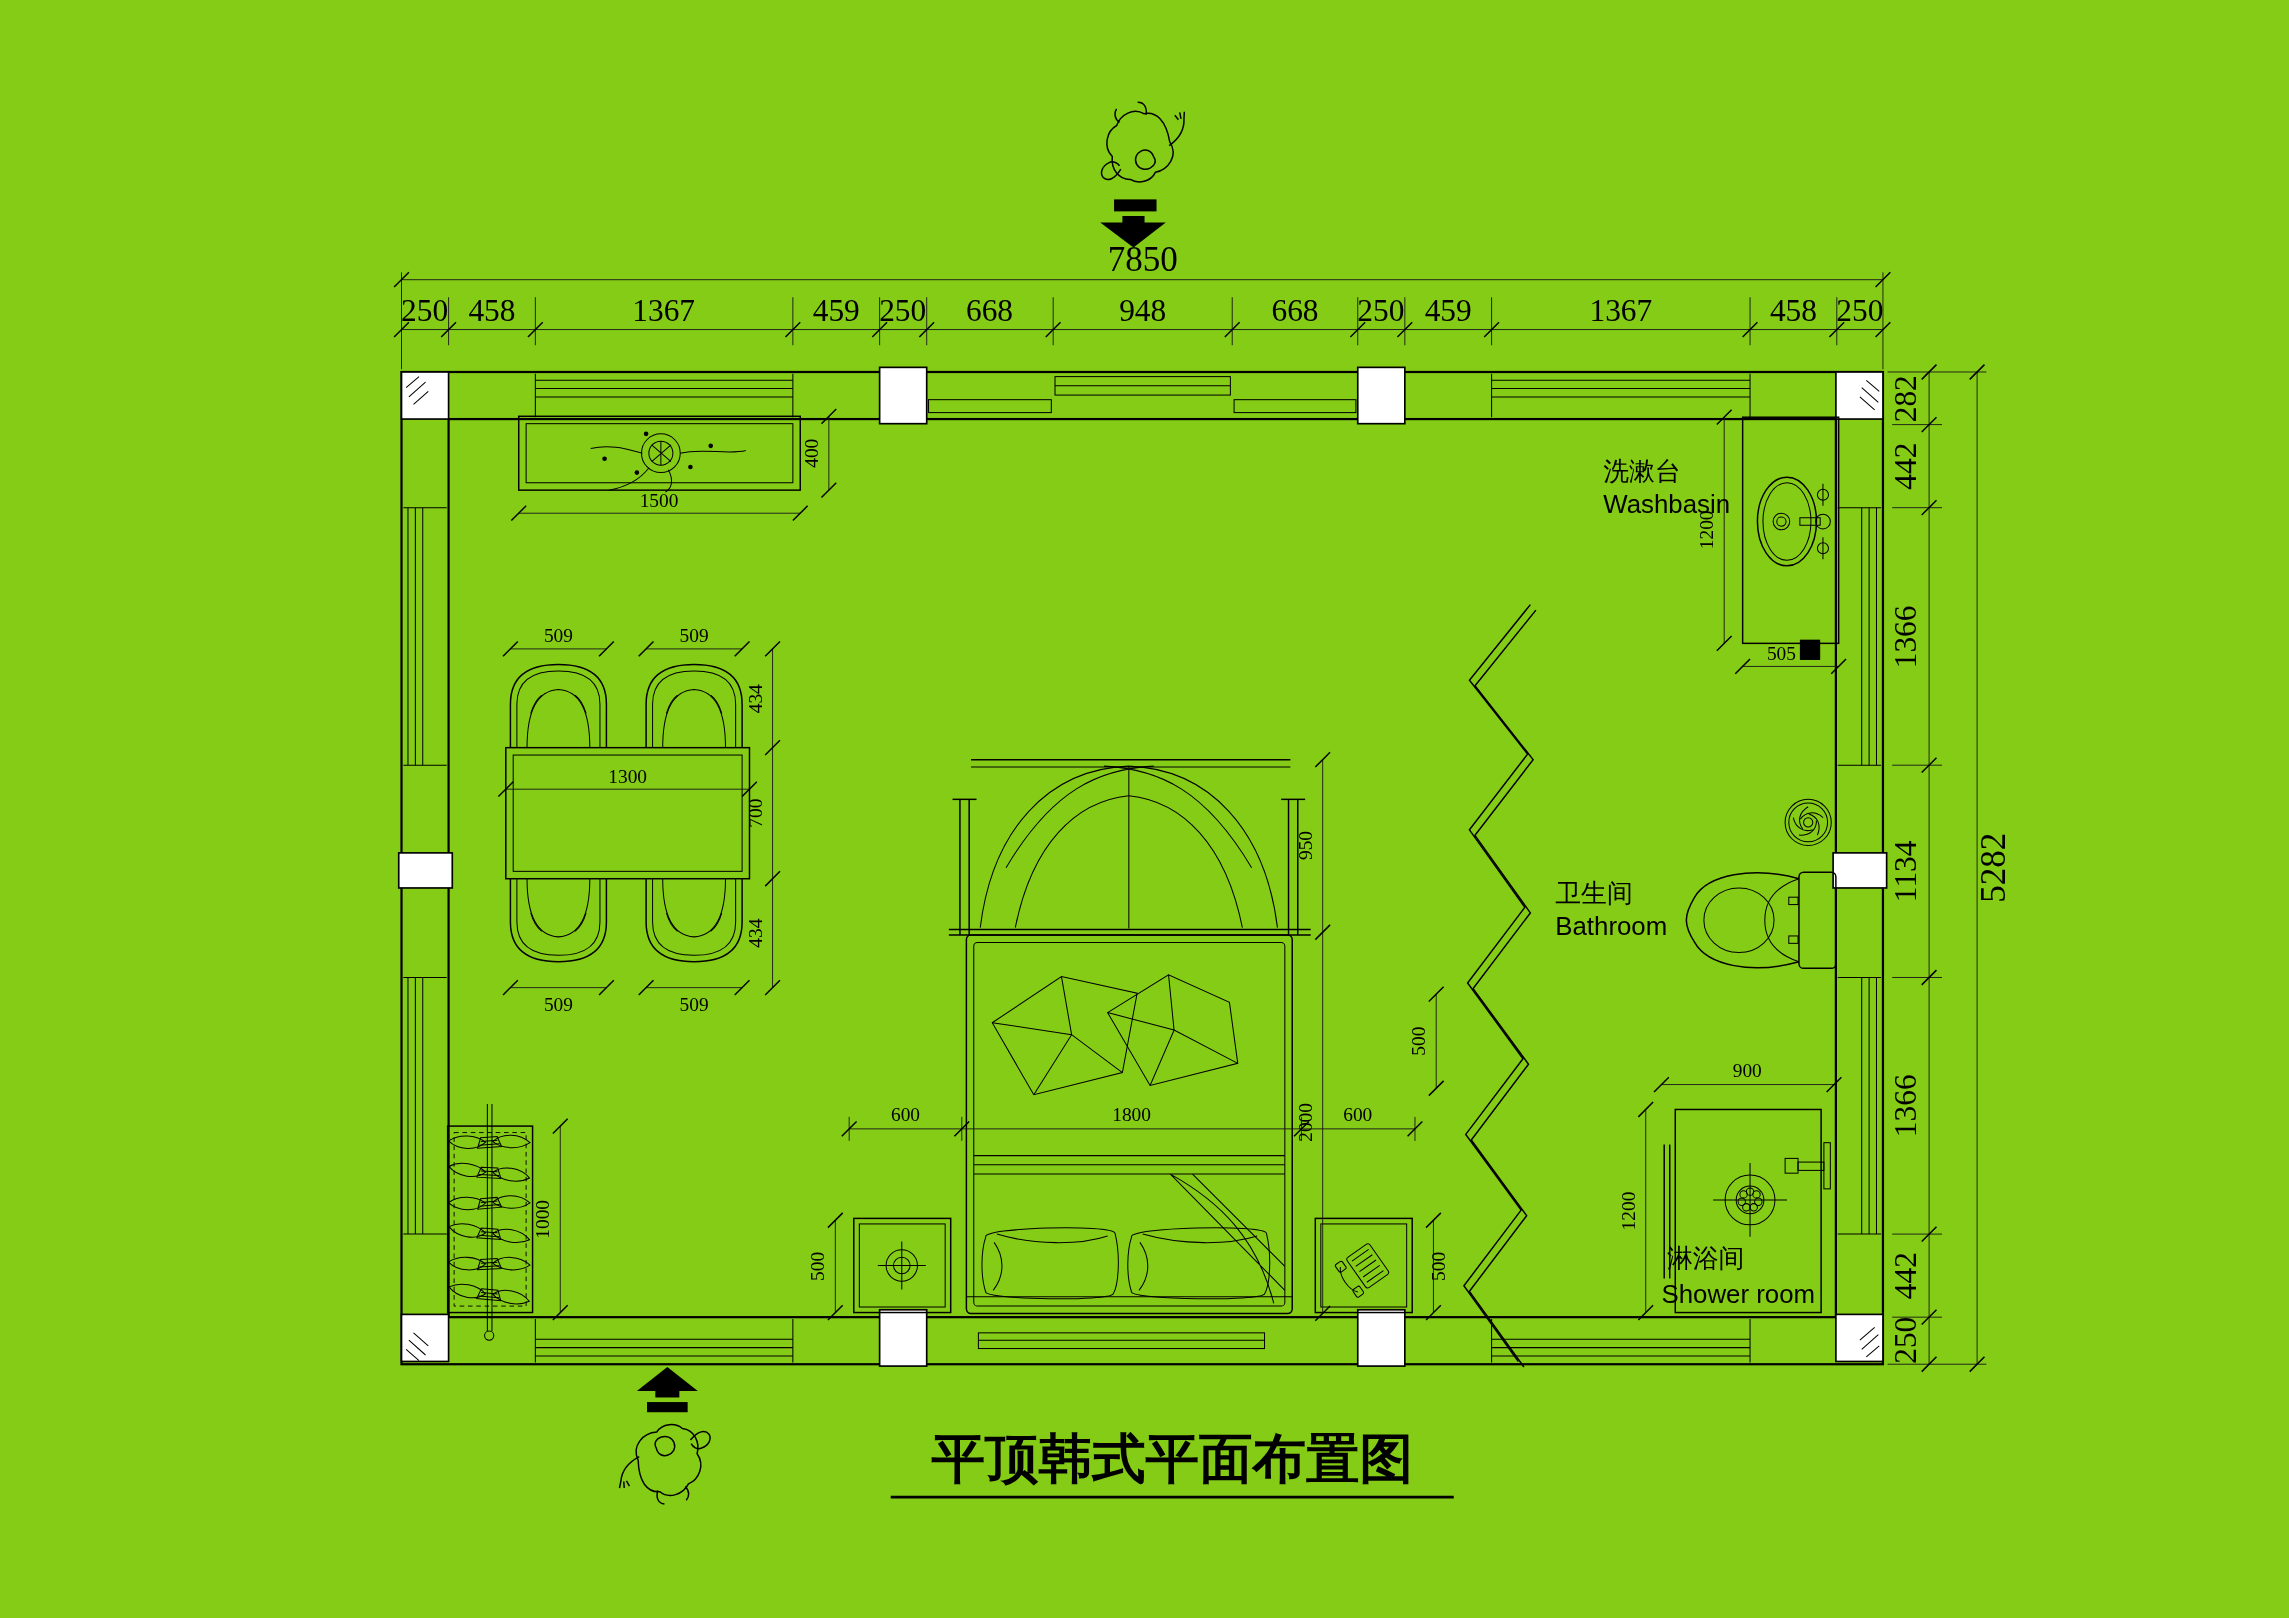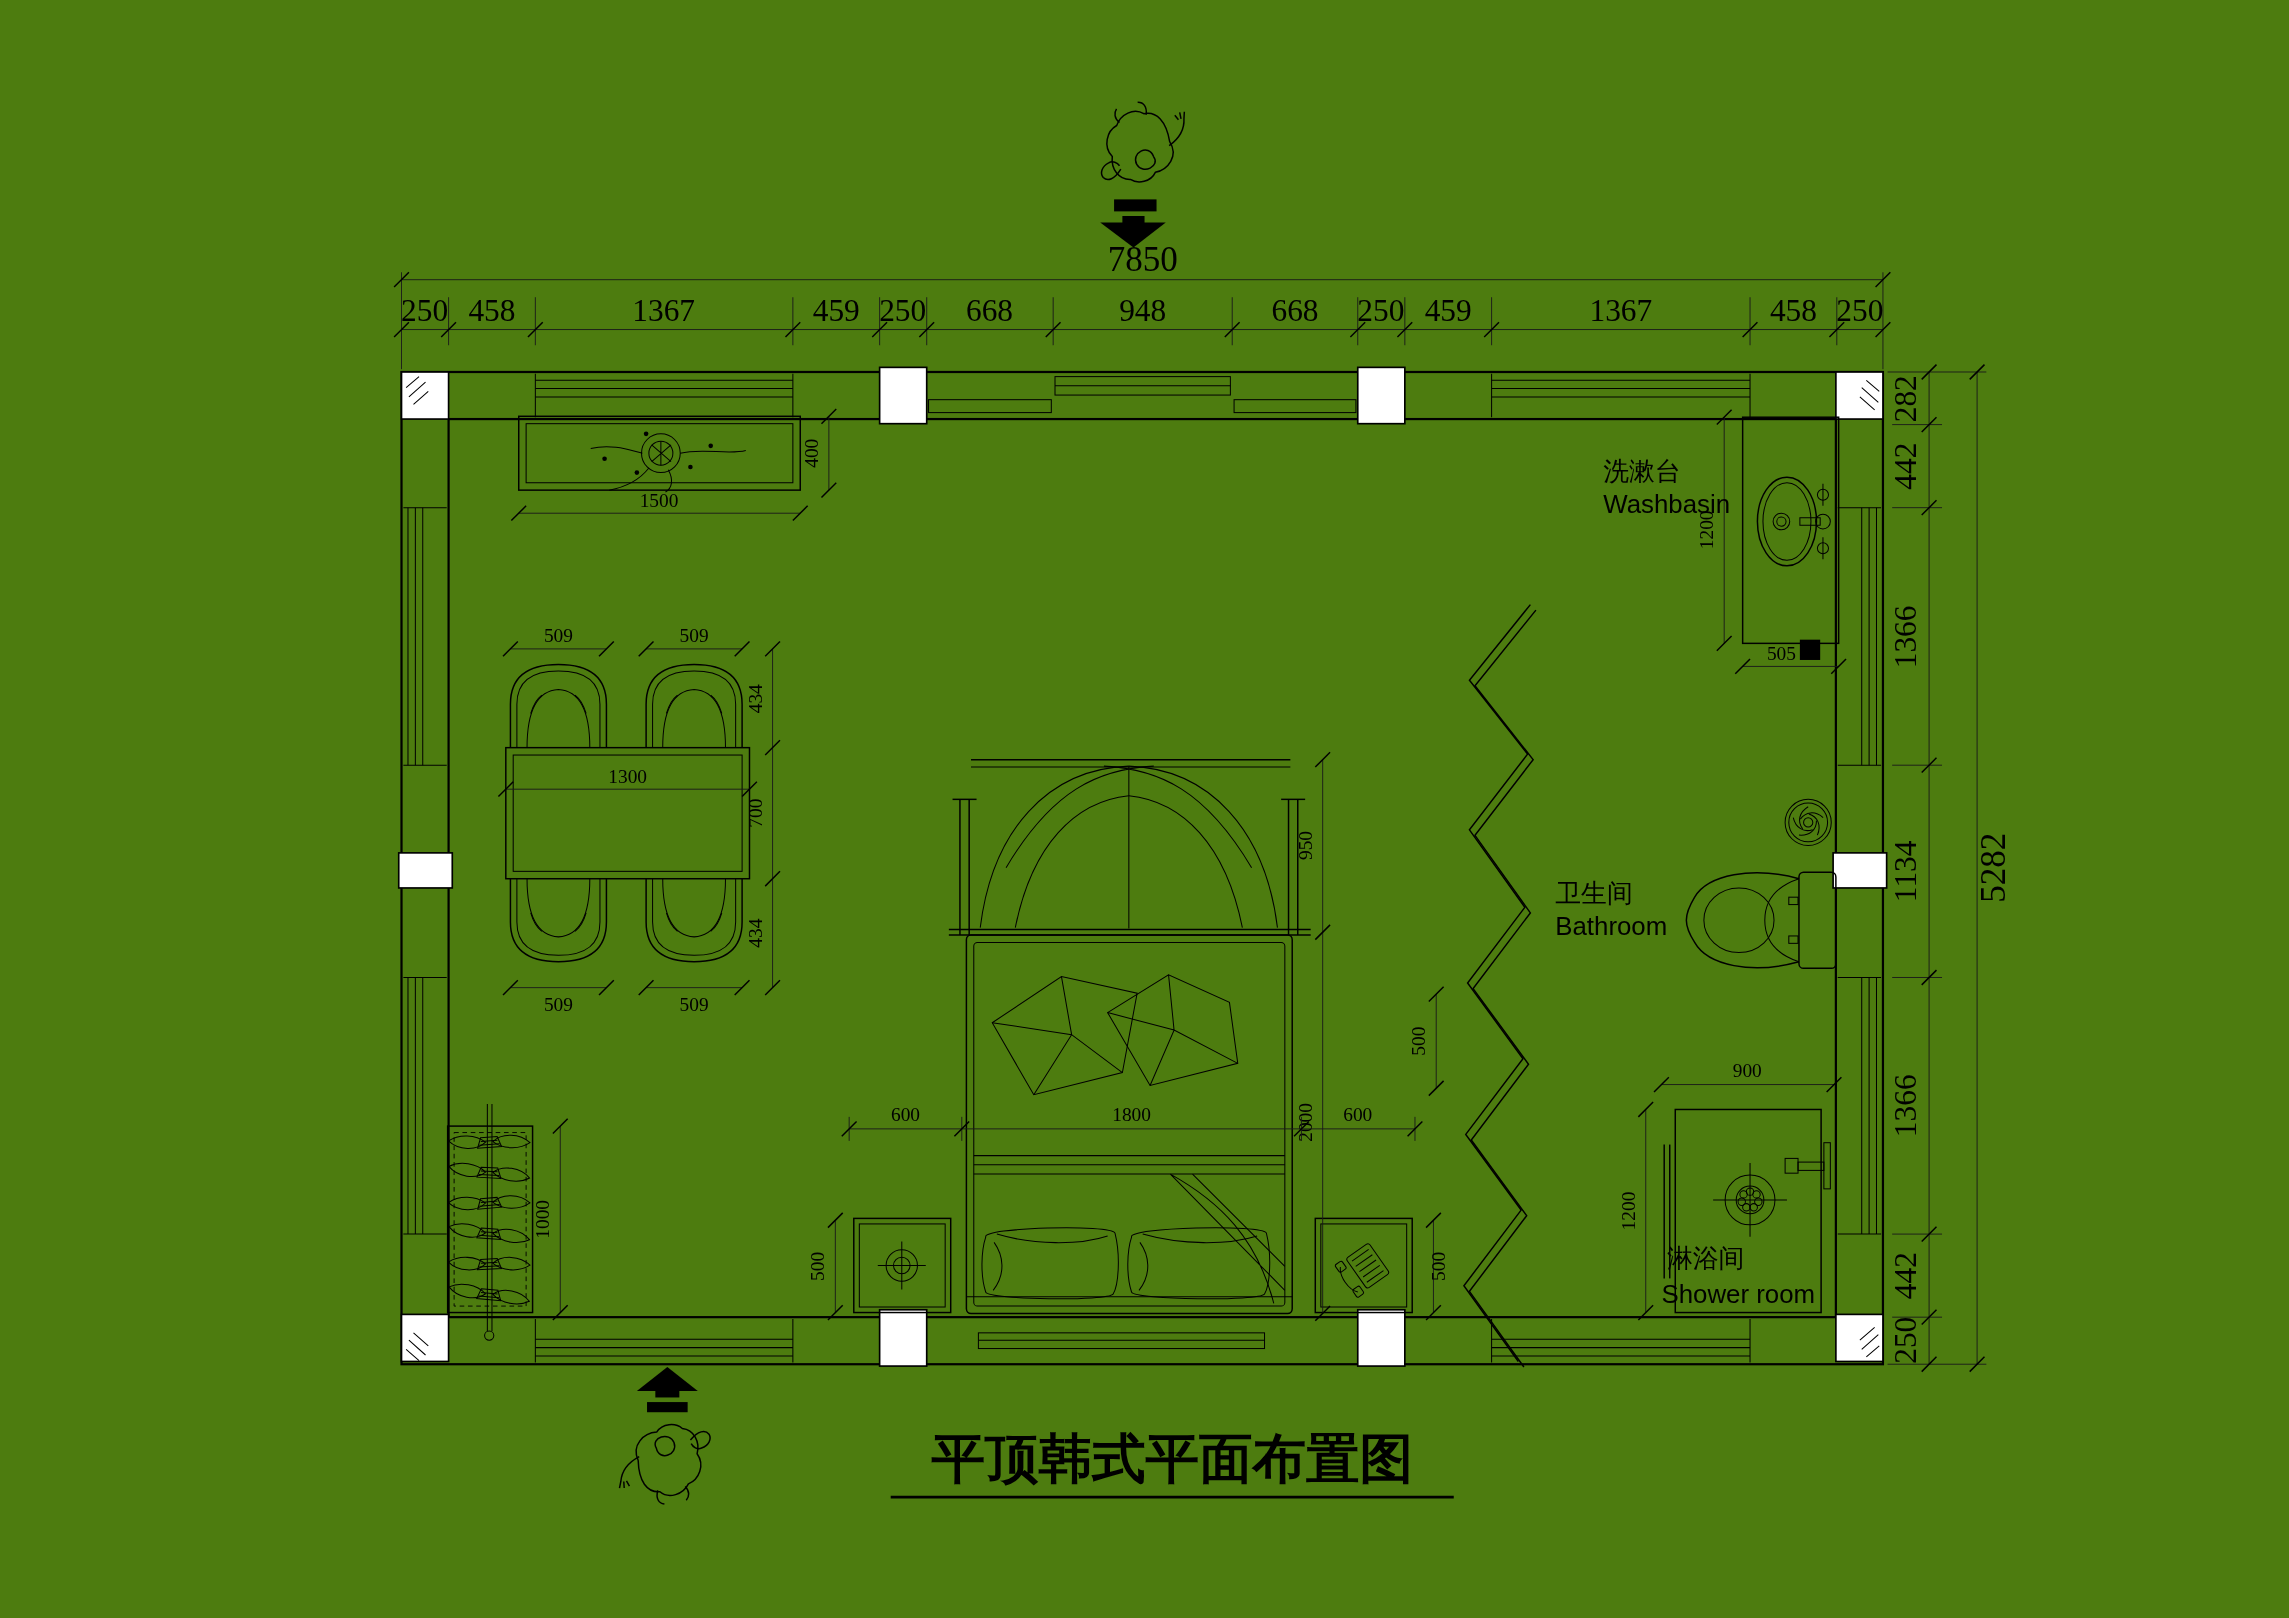--- a/index.html
+++ b/index.html
@@ -1,16 +1,16 @@
 <!DOCTYPE html>
 <html style="font-size:14.8px"><head>
 <meta charset="utf-8">
 <style>
   html,body{margin:0;padding:0;background:#fff;}
-  #sheet{position:relative;width:2290px;height:1619px;background:#4d7c0f;overflow:hidden;}
+  #sheet{position:relative;width:2290px;height:1619px;background:#84cc16;overflow:hidden;}
   svg{position:absolute;left:0;top:0;}
   .w2{stroke:#000;stroke-width:2.4;fill:none}
   .w1{stroke:#000;stroke-width:1.6;fill:none}
   .t{stroke:#000;stroke-width:1.1;fill:none}
   .d{stroke:#1a1a1a;stroke-width:1;fill:none}
   .col{fill:#fff;stroke:#000;stroke-width:1.8}
   .blk{fill:#000;stroke:none}
   .dash{stroke-dasharray:5 4;stroke-width:1}
   text{fill:#000}
   .dim{font:34px "Liberation Serif", serif}

